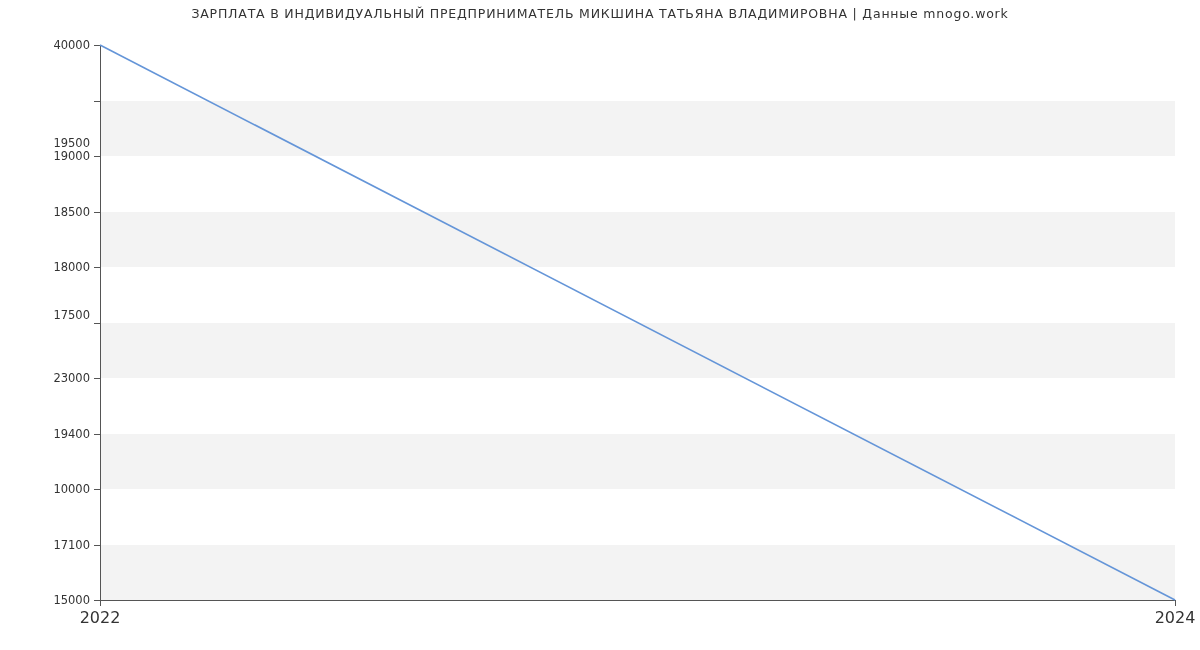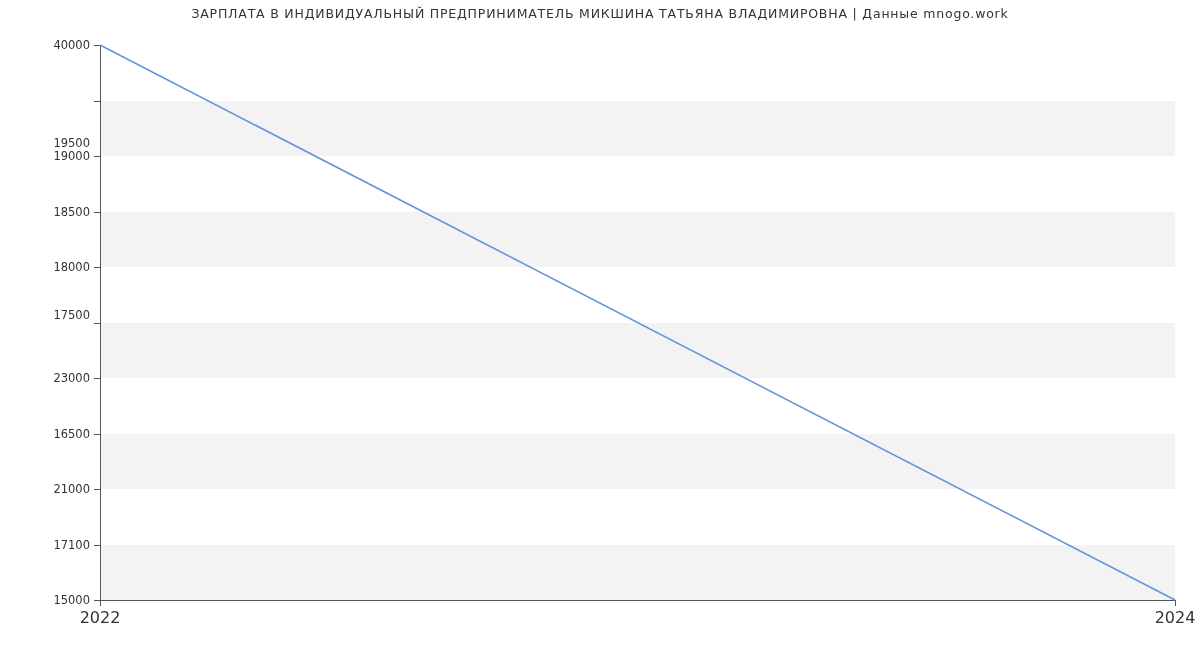--- a/index.html
+++ b/index.html
@@ -117,23 +117,23 @@
 
   <div class="axis-line y-axis"></div>
   <div class="axis-line x-axis"></div>
 
   <div id="y-ticks-container">
       <div class="y-tick-mark" style="top: 600px;"></div>
       <div class="y-tick-label" style="top: 600px;">15000</div>
       <div class="y-tick-mark" style="top: 544.5px;"></div>
       <div class="y-tick-label" style="top: 544.5px;">17100</div>
       <div class="y-tick-mark" style="top: 489px;"></div>
-      <div class="y-tick-label" style="top: 489px;">21000</div>
+      <div class="y-tick-label" style="top: 489px;">10000</div>
       <div class="y-tick-mark" style="top: 433.5px;"></div>
-      <div class="y-tick-label" style="top: 433.5px;">16500</div>
+      <div class="y-tick-label" style="top: 433.5px;">19400</div>
       <div class="y-tick-mark" style="top: 378px;"></div>
       <div class="y-tick-label" style="top: 378px;">23000</div>
       <div class="y-tick-mark" style="top: 322.5px;"></div>
       <div class="y-tick-label" style="top: 315px;">17500</div>
       <div class="y-tick-mark" style="top: 267px;"></div>
       <div class="y-tick-label" style="top: 267px;">18000</div>
       <div class="y-tick-mark" style="top: 211.5px;"></div>
       <div class="y-tick-label" style="top: 211.5px;">18500</div>
       <div class="y-tick-mark" style="top: 156px;"></div>
       <div class="y-tick-label" style="top: 156px;">19000</div>

